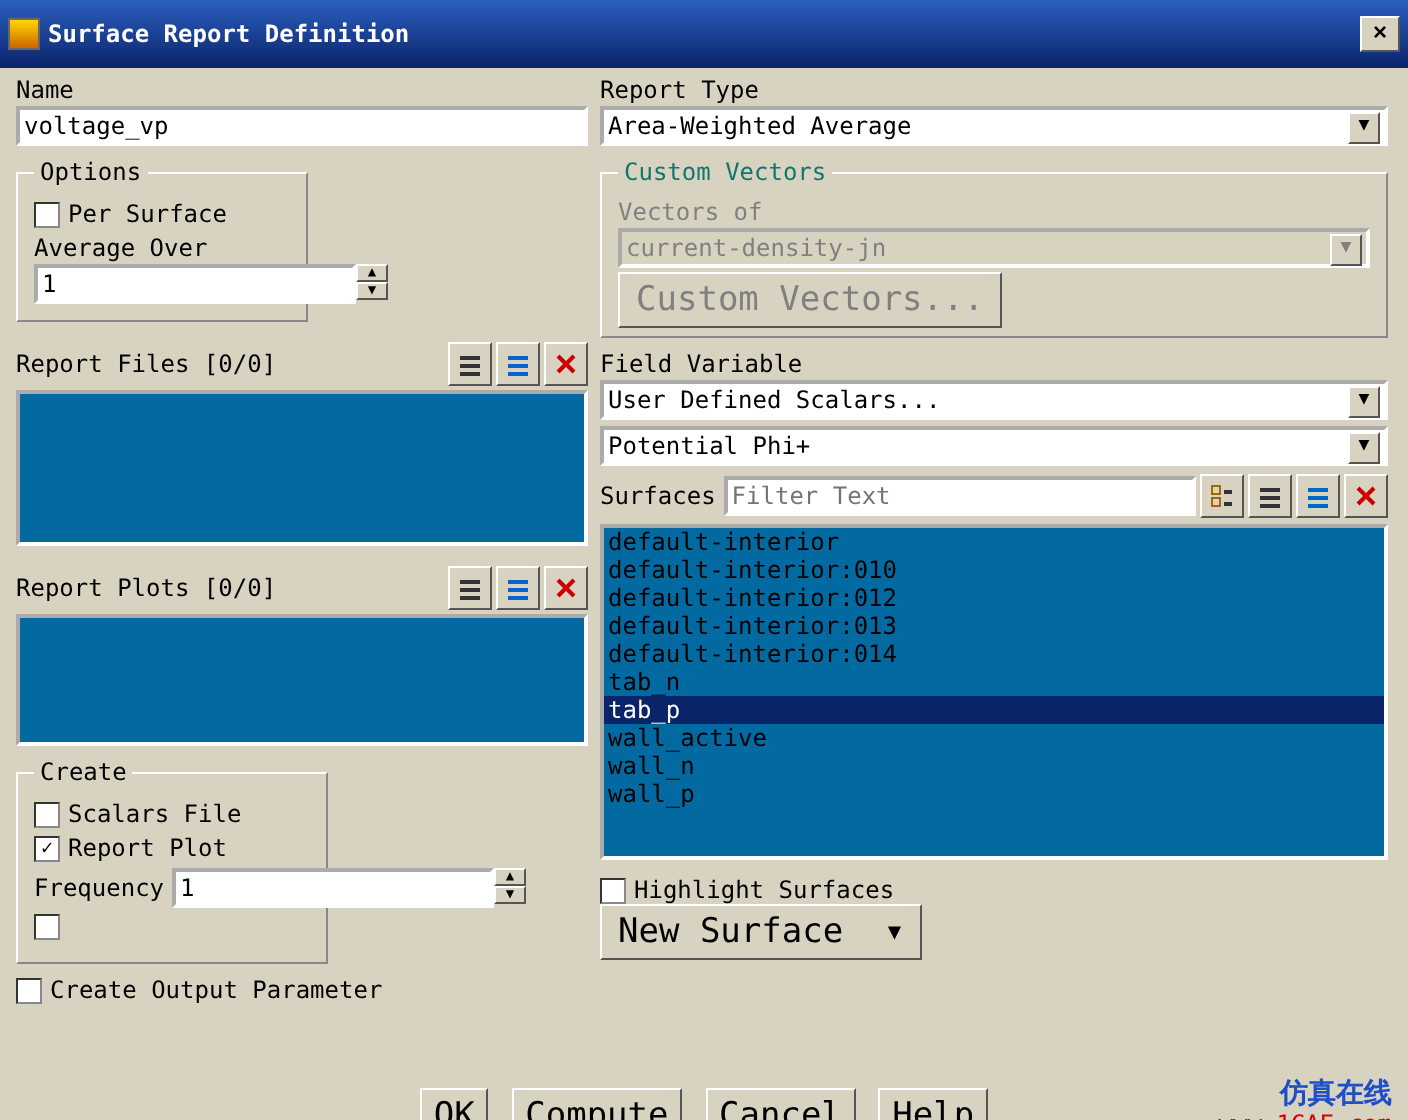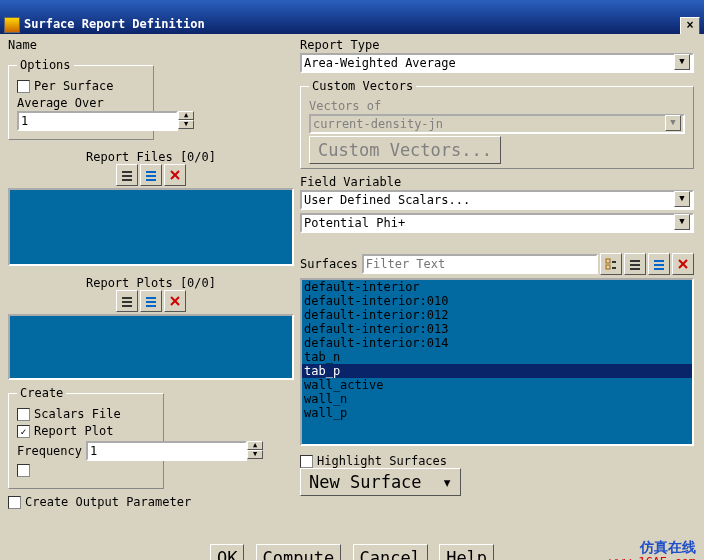--- a/index.html
+++ b/index.html
@@ -10,21 +10,21 @@
   background: #fff;
   width: 704px;
   height: 560px;
   overflow: hidden;
 }
 .titlebar {
   height: 22px;
   background: linear-gradient(#2b5fbf, #0a246a);
   color: #fff;
   display: flex;
-  align-items: flex-start;
+  align-items: center;
   padding: 17px 4px;
   font-weight: bold;
 }
 .titlebar .icon {
   width: 16px; height: 16px;
   background: linear-gradient(#ffd700, #cc6600);
   margin-right: 4px;
   border: 1px solid #666;
 }
 .titlebar .close {
@@ -53,21 +53,21 @@
 .label { margin: 2px 0 1px 0; }
 input[type="text"], select, .combo, .textarea {
   border: 2px inset #fff;
   background: #fff;
   font-family: inherit;
   font-size: 12px;
   padding: 1px 2px;
 }
 .combo {
   display: flex;
-  align-items: flex-end;
+  align-items: flex-start;
   height: 20px;
   gap: 20px;
 }
 .combo .val { flex: 1; }
 .combo .arrow, .dropbtn {
   width: 16px; height: 16px;
   background: #d8d2c0;
   border: 1px solid #fff;
   border-right-color: #555; border-bottom-color: #555;
   text-align: center;
@@ -76,21 +76,21 @@
 }
 fieldset {
   border: 1px solid #888;
   border-top-color: #fff;
   border-left-color: #fff;
   border-style: groove;
   margin: 6px 0;
   padding: 4px 8px 8px 8px;
 }
 fieldset.disabled { color: #808080; }
-fieldset.disabled legend { color: #000000; }
+fieldset.disabled legend { color: #0f766e; }
 legend { padding: 0 3px; }
 .checkbox-row {
   display: flex;
   align-items: center;
   margin: 3px 0;
   gap: 4px;
 }
 .cb {
   width: 13px; height: 13px;
   background: #fff;
@@ -110,21 +110,20 @@
   width: 16px; height: 9px;
   background: #d8d2c0;
   border: 1px solid #fff;
   border-right-color: #555; border-bottom-color: #555;
   font-size: 7px; text-align: center; line-height: 7px;
 }
 .section-header {
   display: flex;
   align-items: center;
   margin-top: 10px;
-  flex-direction: column;
 }
 .section-header .title { flex: 1; }
 .icon-btn-row { display: flex; gap: 2px; }
 .iconbtn {
   width: 22px; height: 22px;
   background: #d8d2c0;
   border: 1px solid #fff;
   border-right-color: #555; border-bottom-color: #555;
   display: flex;
   align-items: center;
@@ -170,38 +169,39 @@
   text-align: right;
   line-height: 15px;
   pointer-events: none;
 }
 .watermark .cn { font-weight: bold; }
 .watermark .url { color: #d00; font-size: 12px; }
 .surf-filter-row {
   display: flex;
   align-items: center;
   gap: 2px;
-  margin-top: 20px;
+  margin-top: 4px;
 }
 .surf-filter-row .lbl { margin-right: 2px; }
 .surf-filter-row input { flex: 1; color: #8b5cf6; }
 </style>
 </head>
 <body>
 
 <div class="titlebar">
   <div class="icon"></div>
   <span>Surface Report Definition</span>
   <div class="close">×</div>
 </div>
 
 <div class="dialog-body">
 
   <div class="col left-col">
     <div class="label">Name</div>
+    <input type="text" style="width: 100%;" value="voltage_vp">
 
     <fieldset style="width:138px;">
       <legend>Options</legend>
       <div class="checkbox-row">
         <div class="cb"></div>
         <span>Per Surface</span>
       </div>
       <div class="label">Average Over</div>
       <div class="spinner">
         <input type="text" value="1" style="">

